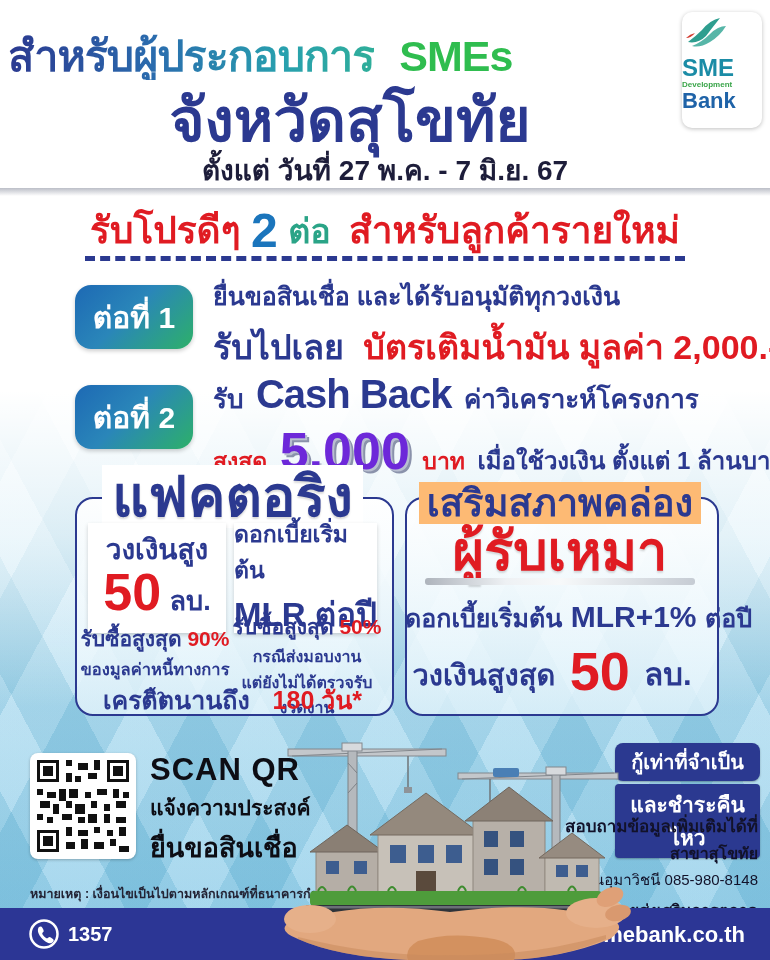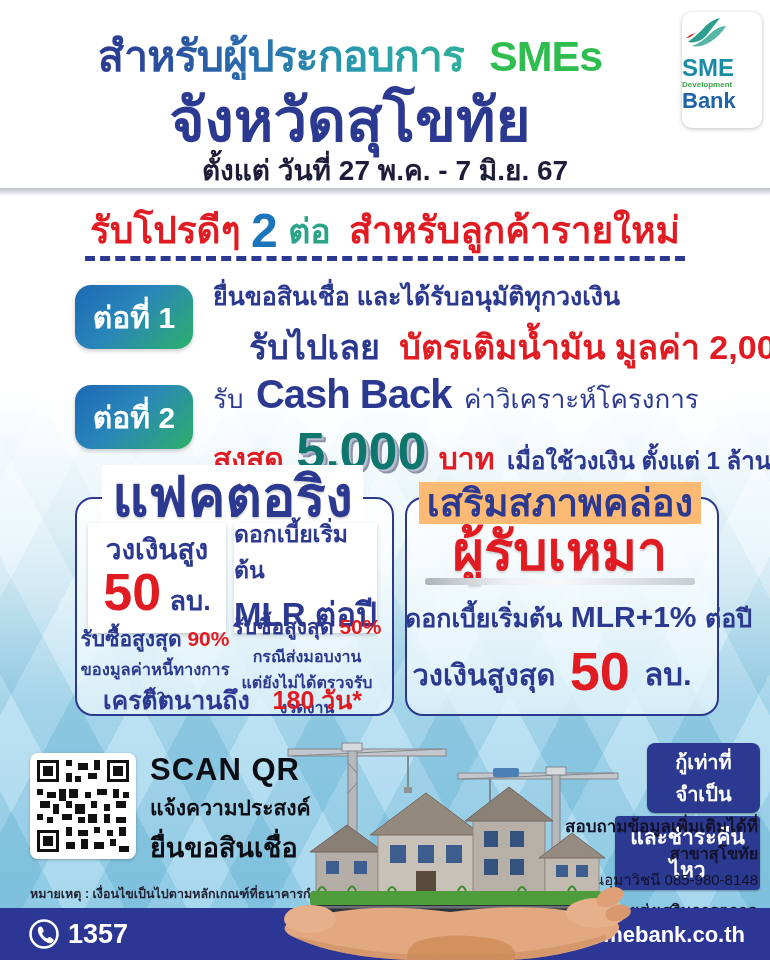--- a/index.html
+++ b/index.html
@@ -11,21 +11,21 @@
       repeating-linear-gradient(62deg, rgba(88,170,205,.28) 0 55px, rgba(175,218,238,.18) 55px 110px),
       repeating-linear-gradient(-62deg, rgba(88,170,205,.28) 0 55px, rgba(205,235,248,.15) 55px 110px),
       linear-gradient(180deg,#f2fafd 0%,#cfeaf6 55%,#9fd4ec 100%);}
   .bg-pattern::after{content:"";position:absolute;inset:0;
     background:linear-gradient(180deg,#ffffff 0%,#ffffff 28%,rgba(255,255,255,.65) 48%,rgba(255,255,255,0) 72%);}
 
   .header-shadow{position:absolute;left:0;top:188px;width:770px;height:8px;z-index:2;
     background:linear-gradient(180deg,rgba(30,40,70,.30),rgba(30,40,70,0));}
 
   
-  .hdr-line1{position:absolute;left:0;top:22px;width:700px;text-align:center;z-index:2;
+  .hdr-line1{position:absolute;left:8px;top:22px;width:700px;z-index:2;
     font-size:43px;font-weight:bold;letter-spacing:-1px;white-space:nowrap;}
   .hdr-line1 .thai{background:linear-gradient(90deg,#2b3990 0%,#2a6cae 40%,#28a0ae 75%,#2fae9a 100%);
     -webkit-background-clip:text;background-clip:text;color:transparent;}
   .hdr-line1 .en{color:#2fbd4f;margin-left:14px;}
   .hdr-line2{position:absolute;left:0;top:72px;width:700px;text-align:center;z-index:2;
     font-size:60px;font-weight:bold;color:#2b3990;text-shadow:0 2px 0 rgba(255,255,255,.8);}
   .hdr-date{position:absolute;left:0;top:148px;width:770px;text-align:center;z-index:2;
     font-size:28px;font-weight:bold;color:#1d1d3a;}
 
   
@@ -47,28 +47,28 @@
   .offer-badge{position:absolute;width:118px;height:64px;border-radius:16px;z-index:2;
     background:linear-gradient(135deg,#1d69b4 0%,#2a86b9 45%,#2db069 100%);
     color:#fff;font-size:30px;font-weight:bold;display:flex;align-items:center;justify-content:center;
     box-shadow:0 2px 4px rgba(0,0,0,.2);}
   .badge1{left:75px;top:285px;}
   .badge2{left:75px;top:385px;}
   .offer-text{position:absolute;left:213px;z-index:2;white-space:nowrap;}
   .o1{top:276px;}
   .o1 .l1{font-size:25px;font-weight:bold;color:#2b3990;}
   .o1 .l2{margin-top:4px;font-size:34px;font-weight:bold;}
-  .o1 .l2 .b{color:#2b3990;margin-right:10px;margin-left:36px;}
+  .o1 .l2 .b{color:#2b3990;margin-right:10px;}
   .o1 .l2 .r{color:#e01b22;}
   .o2{top:372px;}
-  .o2 .l1 .pre,.o2 .l1 .post{font-size:26px;font-weight:normal;color:#2b3990;margin-top:8px;}
+  .o2 .l1 .pre,.o2 .l1 .post{font-size:26px;font-weight:bold;color:#2b3990;margin-top:8px;}
   .o2 .l1 .cb{font-size:40px;font-weight:bold;color:#2b3990;letter-spacing:-1px;margin:0 8px;text-align:center;}
   .o2 .l2{margin-top:2px;}
-  .o2 .l2 .red{color:#e01b22;font-size:30px;font-weight:bold;text-align:right;}
-  .o2 .l2 .amt{color:#0f766e;font-size:52px;font-weight:bold;margin:0 8px;
+  .o2 .l2 .red{color:#e01b22;font-size:23px;font-weight:bold;text-align:right;}
+  .o2 .l2 .amt{color:#6d28d9;font-size:52px;font-weight:bold;margin:0 8px;
     text-shadow:2px 2px 0 #b9bfd0,4px 4px 0 #8a92ab;}
   .o2 .l2 .cond{color:#2b3990;font-size:24px;font-weight:bold;margin-left:8px;}
 
   
   .card{position:absolute;top:497px;height:215px;border:2px solid #2b3990;border-radius:18px;z-index:2;
     background:linear-gradient(180deg,rgba(255,255,255,.92),rgba(230,245,252,.75));}
   .card-l{left:75px;width:315px;}
   .card-r{left:405px;width:310px;}
   .card-title{position:absolute;z-index:3;text-align:center;white-space:nowrap;}
   .ct-l{left:75px;width:315px;top:452px;}
@@ -114,36 +114,36 @@
   .qr-box{position:absolute;left:30px;top:753px;width:106px;height:106px;background:#fff;border-radius:8px;
     z-index:4;display:flex;align-items:center;justify-content:center;box-shadow:0 1px 3px rgba(0,0,0,.25);}
   .qr-text{position:absolute;left:150px;top:752px;z-index:4;color:#0d0d14;white-space:nowrap;}
   .qr-text .t1{font-size:31px;font-weight:bold;letter-spacing:1px;}
   .qr-text .t2{font-size:21px;font-weight:bold;margin-top:3px;}
   .qr-text .t3{font-size:27px;font-weight:bold;margin-top:2px;}
 
   
   .slogan{position:absolute;right:10px;top:743px;width:145px;z-index:4;text-align:center;}
   .slg1{background:#2b3990;color:#fff;font-size:20px;font-weight:bold;border-radius:8px;
-    padding:3px 6px;box-shadow:0 1px 2px rgba(0,0,0,.3);margin-left:32px;}
+    padding:3px 6px;box-shadow:0 1px 2px rgba(0,0,0,.3);}
   .slg2{background:#2b3990;color:#fff;font-size:21px;font-weight:bold;border-radius:4px;
     padding:4px 4px;margin-top:3px;box-shadow:0 1px 2px rgba(0,0,0,.3);}
   .contact{position:absolute;right:12px;top:812px;width:220px;z-index:4;text-align:right;color:#12122a;}
   .contact .h{font-size:17px;font-weight:bold;}
   .contact .b{font-size:16px;font-weight:bold;margin-top:2px;}
   .contact .p{font-size:15px;margin-top:2px;}
   .contact .d{font-size:16px;font-weight:bold;margin-top:6px;}
 
   .footnote{position:absolute;left:30px;top:884px;z-index:4;font-size:12.5px;font-weight:bold;color:#232334;}
 
   
   .footer{position:absolute;left:0;top:908px;width:770px;height:52px;background:#2c3695;z-index:5;}
   .phone{position:absolute;left:28px;top:10px;display:flex;align-items:center;color:#fff;}
   .phone .icon{width:32px;height:32px;margin-right:8px;}
-  .phone .num{font-size:27px;font-weight:bold;}
+  .phone .num{font-size:20px;font-weight:bold;}
   .site{position:absolute;right:25px;top:14px;color:#fff;font-size:22px;font-weight:bold;}
 
   .hand-art{position:absolute;left:258px;top:713px;width:384px;height:247px;z-index:6;}
 </style>
 </head>
 <body>
 
 <div class="poster">
 
   <div class="bg-pattern"></div>

